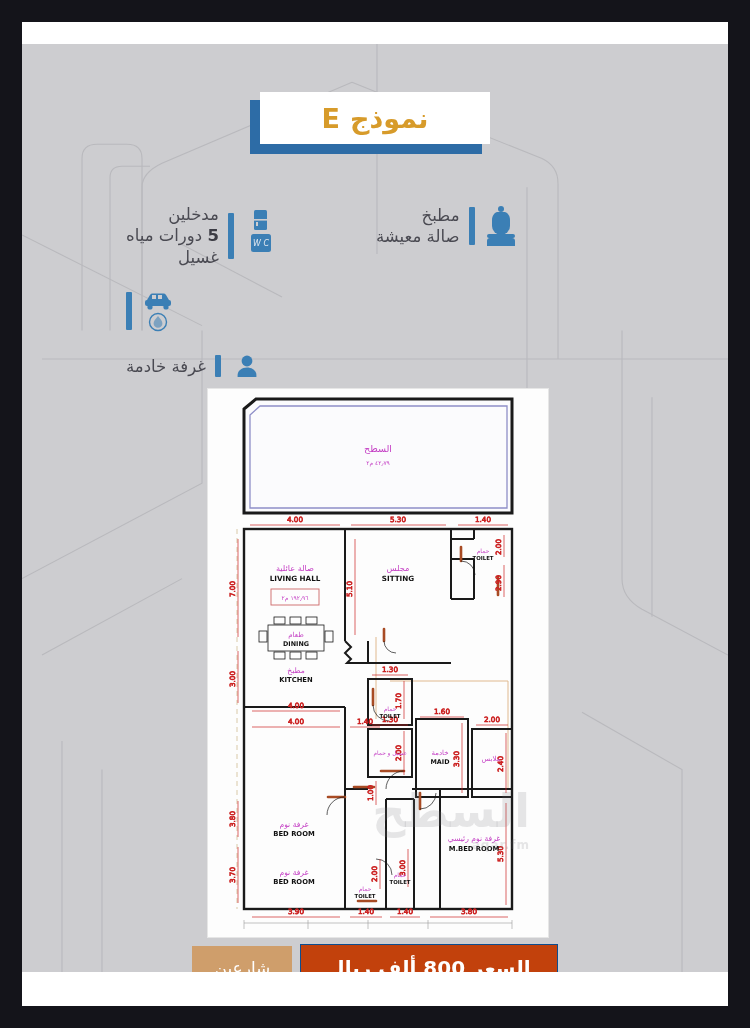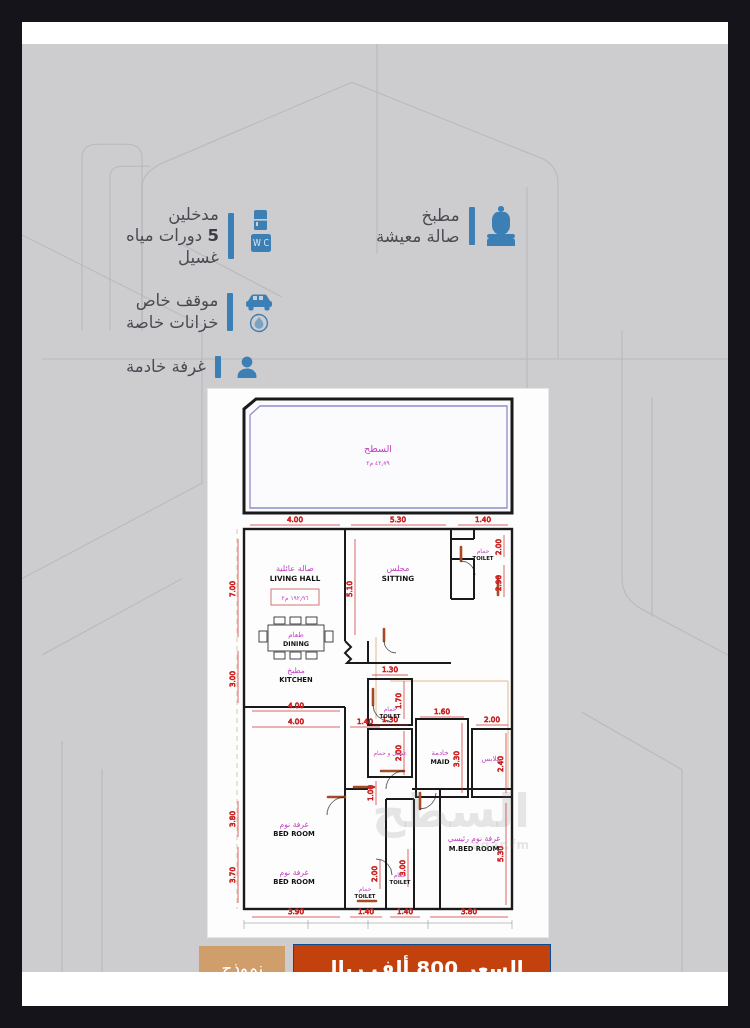--- a/index.html
+++ b/index.html
@@ -56,21 +56,21 @@
   }
   .feat-txt b{ font-weight:bold; color:#3c3c44; }
   .bar{
     width:6px; background:#3b7fb5; flex:0 0 auto; border-radius:1px;
   }
   .bar-2{ height:38px; }
   .bar-3{ height:46px; }
   .bar-1{ height:22px; }
   .ico{
     width:34px; flex:0 0 34px; display:flex; flex-direction:column;
-    align-items:center; justify-content:flex-end; gap:2px; color:#3b7fb5;
+    align-items:center; justify-content:flex-end; gap:2px; color:#3b7fb5;font-style:italic;
   }
   .ico svg{ display:block; }
 
   
   .plan-card{
     position:absolute; left:186px; top:345px; width:340px; height:548px;
     background:#fdfdfd; box-shadow:0 0 0 1px #e6e6e6;
   }
   .plan-card svg{ display:block; width:100%; height:100%; }
 
@@ -116,20 +116,26 @@
           <path d="M630 370 L630 600"></path>
           <path d="M560 700 L660 760 L660 972"></path>
           <path d="M40 730 L40 972"></path>
           <path d="M80 760 L80 972"></path>
           <path d="M0 200 L180 295"></path>
           <path d="M160 210 L260 265"></path>
         </g>
       </svg>
     </div>
 
+    <div class="title-wrap">
+      <div class="title-shadow"></div>
+      <div class="title-card">
+        <span class="title-text">نموذج E</span>
+      </div>
+    </div>
 
     <div class="features">
 
       <div class="col col-right">
 
 
         <div class="feat">
           <span class="ico">
             <svg width="30" height="44" viewBox="0 0 30 44">
               <path fill="#3b7fb5" d="M15 2a3 3 0 0 1 3 3 3 3 0 0 1-3 3 3 3 0 0 1-3-3 3 3 0 0 1 3-3z"></path>
@@ -166,21 +172,20 @@
               <rect x="2" y="10" width="26" height="6" rx="2" fill="#3b7fb5"></rect>
               <circle cx="7" cy="17" r="2.6" fill="#3b7fb5"></circle>
               <circle cx="23" cy="17" r="2.6" fill="#3b7fb5"></circle>
               <rect x="9" y="5" width="4" height="4" fill="#cdcdd0"></rect>
               <rect x="15" y="5" width="4" height="4" fill="#cdcdd0"></rect>
               <circle cx="15" cy="32" r="8.5" fill="none" stroke="#3b7fb5" stroke-width="1.4"></circle>
               <path fill="#3b7fb5" d="M15 26c2.6 3.2 4.4 5.3 4.4 7.4A4.4 4.4 0 0 1 15 37.8a4.4 4.4 0 0 1-4.4-4.4c0-2.1 1.8-4.2 4.4-7.4z" opacity=".55"></path>
             </svg>
           </span>
           <span class="bar bar-2"></span>
-          <span class="feat-txt">موقف خاص<br>خزانات خاصة</span>
         </div>
 
         <div class="feat">
           <span class="ico">
             <svg width="30" height="24" viewBox="0 0 30 24">
               <circle cx="15" cy="7" r="5.4" fill="#3b7fb5"></circle>
               <path fill="#3b7fb5" d="M15 13.5c-5.2 0-9.4 3.3-9.4 7.4V23h18.8v-2.1c0-4.1-4.2-7.4-9.4-7.4z"></path>
             </svg>
           </span>
           <span class="bar bar-1"></span>
@@ -402,18 +407,18 @@
           <rect x="117" y="242" width="8" height="11"></rect>
         </g>
       </svg>
       <div class="watermark" style="left:auto;right:18px;top:395px;">
         <span>السطح</span>
         <small>aqar.fm</small>
       </div>
     </div>
 
     <div class="btns">
-      <div class="btn-streets">نموذج</div>
+      <div class="btn-streets">شارعين</div>
       <div class="btn-price">السعر 800 ألف ريال</div>
     </div>
 
   </div>
 </div>
 
 </body></html>

